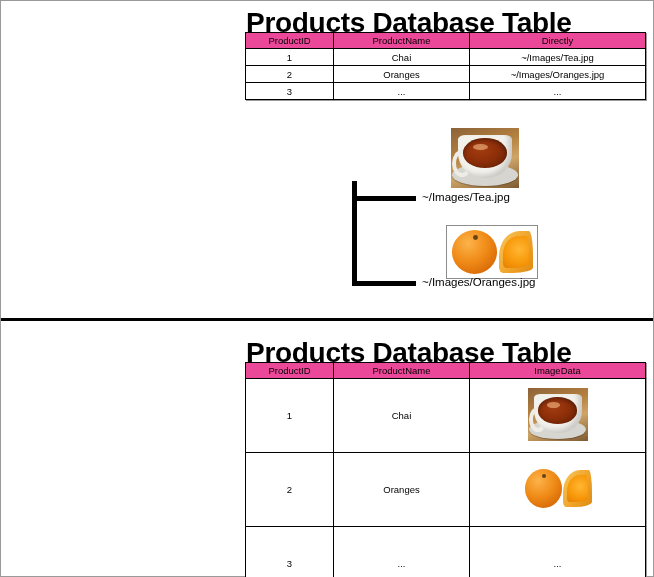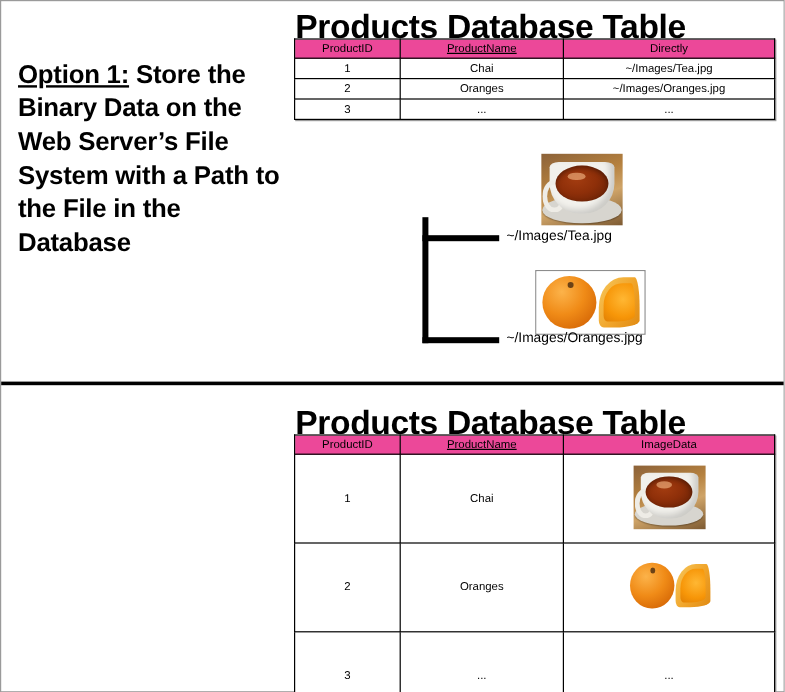--- a/index.html
+++ b/index.html
@@ -25,21 +25,21 @@
   .title1{left:245px;top:6px;}
   .title2{left:245px;top:336px;}
 
   
   .dbtable{position:absolute;border-collapse:collapse;table-layout:fixed;
            background:#fff;box-shadow:1px 1px 0 #9a9a9a;}
   .dbtable td,.dbtable th{border:1px solid #000;font-weight:normal;
            font-size:9.5px;text-align:center;padding:0;}
   .dbtable thead th{background:#ec4899;height:15px;font-size:9.5px;}
   .c-id{width:87px;}
-  .c-name{width:135px;text-decoration:underline;}
+  .c-name{width:135px;}
   .c-val{width:175px;}
 
   #table1{left:244px;top:31px;width:397px;}
   #table1 tbody td{height:16px;}
 
   #table2{left:244px;top:361px;width:397px;}
   #table2 tbody td{height:73px;vertical-align:middle;}
 
   
   .folder{position:absolute;left:317px;top:130px;width:72px;height:52px;}
@@ -98,23 +98,20 @@
 
   
   .cell-thumb-tea{display:inline-block;width:60px;height:53px;}
   .cell-thumb-or{display:inline-block;width:74px;height:46px;}
 </style>
 </head>
 <body>
 
 <div class="canvas">
 
-  <div class="opt-text opt1">
-    <span class="opt-label">Option 1:</span><span> Store the Binary Data on the Web Server’s File System with a Path to the File in the Database</span>
-  </div>
 
   <div class="tbl-title title1">Products Database Table</div>
 
   <table class="dbtable" id="table1">
     <thead>
       <tr>
         <th class="c-id">ProductID</th>
         <th class="c-name">ProductName</th>
         <th class="c-val">Directly</th>
       </tr>

